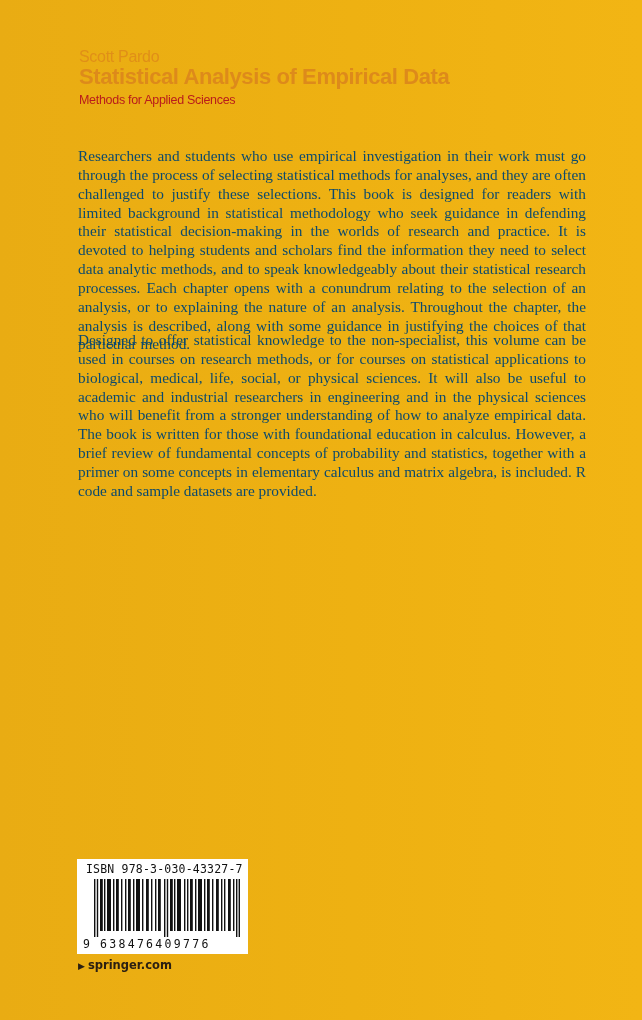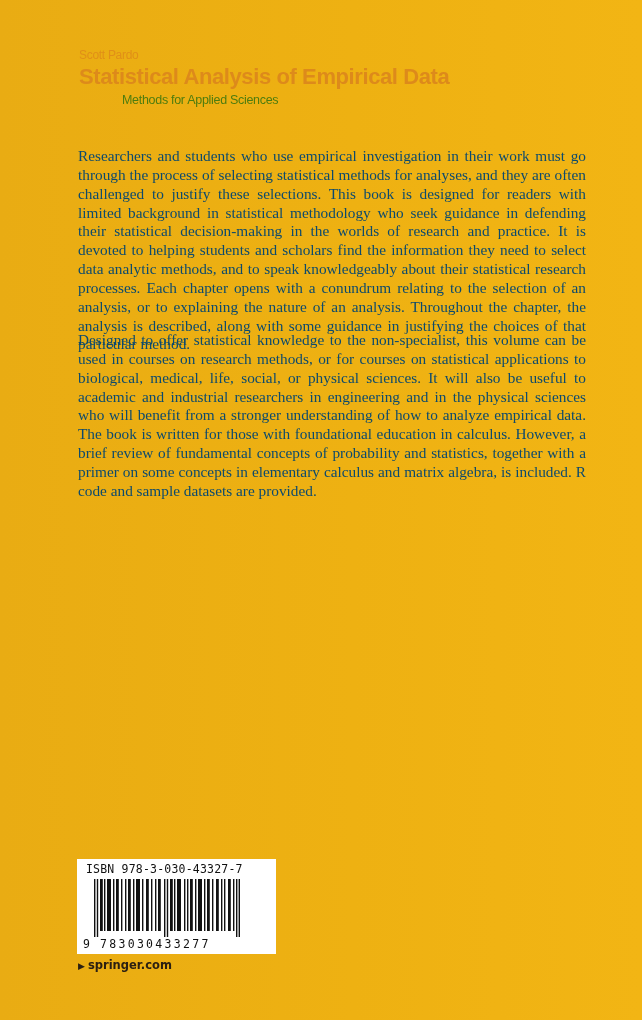--- a/index.html
+++ b/index.html
@@ -4,43 +4,43 @@
 <style>
   html, body { margin: 0; padding: 0; }
   body {
     width: 642px; height: 1020px; overflow: hidden;
     background: linear-gradient(90deg, #e9ac13 0%, #eeb112 55%, #f2b514 100%);
     position: relative;
   }
   .author {
     position: absolute; left: 79px; top: 48px;
     font-family: "Liberation Sans", sans-serif;
-    font-size: 12px; color: #e08f18; letter-spacing: -0.3px;
+    font-size: 16px; color: #e08f18; letter-spacing: -0.3px;
   }
   .title {
     position: absolute; left: 79px; top: 64px;
     font-family: "Liberation Sans", sans-serif;
     font-size: 22px; font-weight: bold; color: #dd8a1b; letter-spacing: -0.4px;
   }
   .subtitle {
     position: absolute; left: 79px; top: 93px;
     font-family: "Liberation Sans", sans-serif;
-    font-size: 12.5px; color: #4d7c0f; letter-spacing: -0.3px; margin-left: 43px;
+    font-size: 12.5px; color: #b91c1c; letter-spacing: -0.3px;
   }
   .blurb {
     position: absolute; left: 78px; width: 508px;
     font-family: "Liberation Serif", serif;
     font-size: 15.3px; line-height: 18.85px; color: #0c4a6e;
     text-align: justify;
   }
   .p1 { top: 147px; }
   .p2 { top: 331px; }
   .isbn-box {
     position: absolute; left: 77px; top: 859px;
-    width: 171px; height: 95px; background: #ffffff; padding-left: 28px;
+    width: 171px; height: 95px; background: #ffffff;
   }
   .isbn-text {
     position: absolute; left: 9px; top: 3px;
     font-family: "DejaVu Sans Mono", monospace; font-size: 11.5px; color: #111;
     letter-spacing: 0.2px;
   }
   .barcode {
     position: absolute; left: 17px; top: 20px; width: 146px; height: 58px;
   }
   .digit-first {
@@ -106,18 +106,18 @@
       <rect x="122" y="0" width="2.8" height="52"></rect>
       <rect x="127" y="0" width="1.4" height="52"></rect>
       <rect x="130" y="0" width="1.4" height="52"></rect>
       <rect x="134" y="0" width="2.8" height="52"></rect>
       <rect x="139" y="0" width="1.4" height="52"></rect>
       <rect x="142" y="0" width="1.4" height="58"></rect>
       <rect x="144.6" y="0" width="1.4" height="58"></rect>
     </g>
   </svg>
   <div class="digit-first">9</div>
-  <div class="digits">783030433277</div>
+  <div class="digits">638476409776</div>
 </div>
 
 <div class="springer">
   <span class="arrow">▶</span><span>springer.com</span>
 </div>
 
 </body></html>

